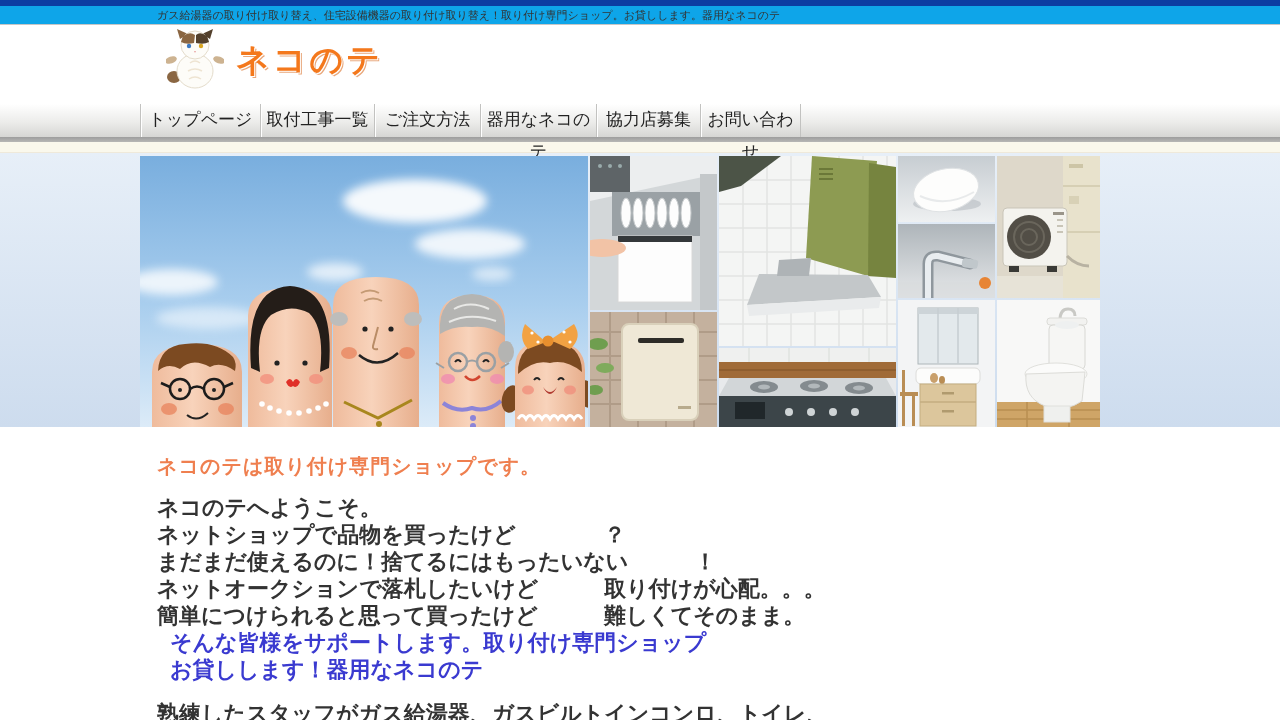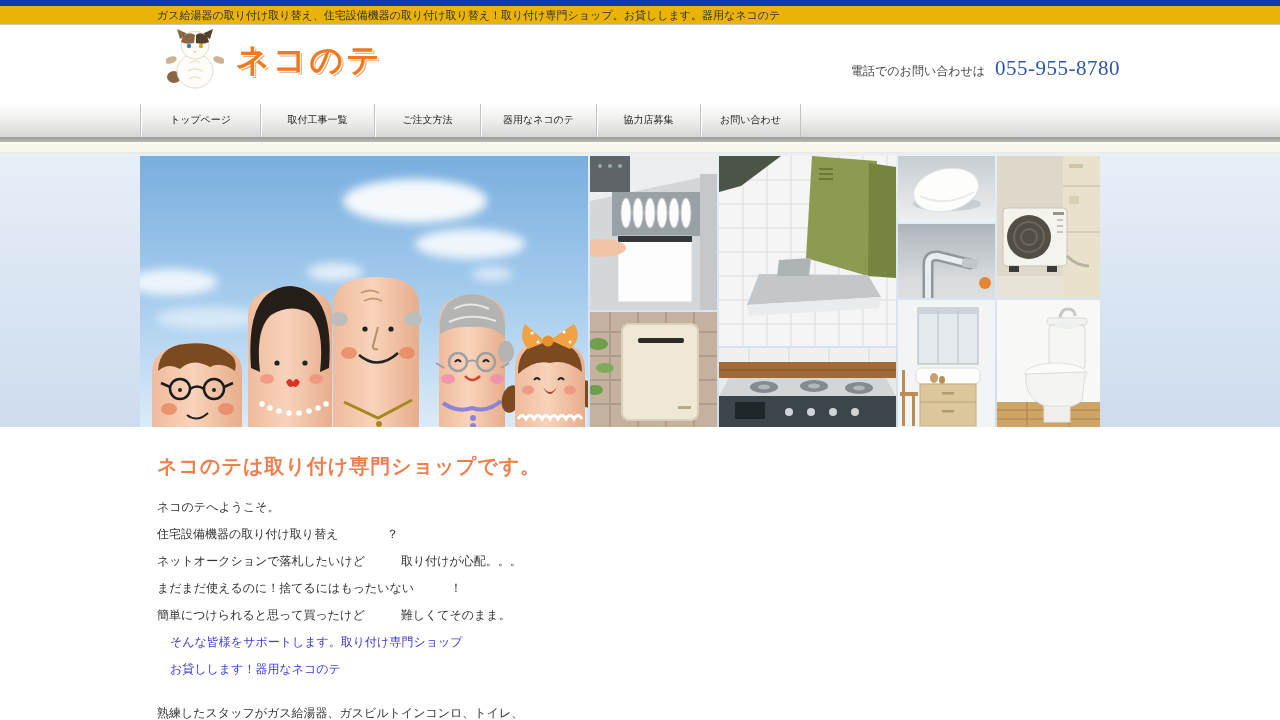--- a/index.html
+++ b/index.html
@@ -4,42 +4,42 @@
 <style>
   * { box-sizing: border-box; }
   html,body { margin:0; padding:0; }
   body {
     width:1280px; height:720px; overflow:hidden; background:#fff;
     font-family:"Liberation Serif","DejaVu Serif",serif; color:#333;
   }
   
   .topbar { height:6px; background:#0c3da2; }
   .tagline-bar {
-    height:19px; background:#eab308; border-bottom:1px solid #c6c6c6;
+    height:19px; background:#0ea5e9; border-bottom:1px solid #c6c6c6;
     font-size:11px; color:#333; line-height:19px; padding-left:157px;
     font-family:"Liberation Sans","DejaVu Sans",sans-serif;
   }
   
   .site-header { height:79px; background:#fff; position:relative; }
   .logo { position:absolute; left:166px; top:2px; display:flex; align-items:center; gap:12px; cursor:pointer; }
   .logo-text {
     font-family:"Liberation Sans","DejaVu Sans",sans-serif;
     font-size:33px; font-weight:800; letter-spacing:3px; color:#f4781c;
     text-shadow:1px 1px 0 #fff, 2px 2px 0 rgba(214,94,14,0.55);
   }
   .phone { position:absolute; right:160px; top:31px; display:flex; align-items:baseline; gap:10px; }
   .phone-label { font-size:12px; color:#444; }
   .phone-number { font-size:21px; color:#2d55a5; letter-spacing:0.5px; }
   
   .navbar {
     height:33px; display:flex; padding-left:140px;
     background:linear-gradient(#ffffff, #ececea 55%, #d6d6d4);
   }
   .nav-item {
-    height:33px; line-height:32px; text-align:center; font-size:10px; color:#222;
+    height:33px; line-height:32px; text-align:center; font-size:17px; color:#222;
     border-left:1px solid #c2c2c0; box-shadow:inset 1px 0 0 #ffffff; cursor:pointer;
   }
   .nav-item:last-child { border-right:1px solid #c2c2c0; }
   .w1{width:120px}.w2{width:114px}.w3{width:106px}.w4{width:116px}.w5{width:104px}.w6{width:101px}
   .nav-shadow { height:5px; background:linear-gradient(#9d9d9d,#b7b7b5); }
   .cream-strip { height:11px; background:#faf8ec; border-bottom:1px solid #efe9da; }
   
   .hero-section {
     height:274px; padding:3px 0 0 140px;
     background:linear-gradient(#e7eff8, #cddcee);
@@ -54,21 +54,21 @@
   .t3{left:129px;top:0;width:177px;height:190px}
   .t4{left:129px;top:192px;width:177px;height:79px}
   .t5{left:308px;top:0;width:97px;height:66px}
   .t6{left:308px;top:68px;width:97px;height:74px}
   .t7{left:308px;top:144px;width:97px;height:127px}
   .t8{left:407px;top:0;width:103px;height:142px}
   .t9{left:407px;top:144px;width:103px;height:127px}
   
   .content { background:#fff; padding:26px 0 0 157px; }
   .heading { font-size:20px; font-weight:bold; color:#ef7f4f; margin:0 0 14px 0; letter-spacing:1px; }
-  .line { font-size:12px; color:#333; line-height:27px; }
+  .line { font-size:22px; color:#333; line-height:27px;font-weight:bold; }
   .link-line { color:#3a3ad0; cursor:pointer;margin-left:13px; }
   .para2 { margin-top:17px; }
 </style>
 </head>
 <body>
 
 <div class="topbar"></div>
 
 <div class="tagline-bar">
   <span>ガス給湯器の取り付け取り替え、住宅設備機器の取り付け取り替え！取り付け専門ショップ。お貸しします。器用なネコのテ</span>
@@ -87,24 +87,20 @@
         <circle cx="29" cy="18" r="14" fill="#fdfcf8" stroke="#e4dccb" stroke-width="1"></circle>
         <path d="M17 9 Q24 4 29 8 L28 16 Q20 18 15 15 Z" fill="#8a6642"></path>
         <path d="M41 9 Q34 4 30 8 L30 16 Q38 18 43 15 Z" fill="#53402c"></path>
         <circle cx="23" cy="19" r="2.2" fill="#3a78c2"></circle>
         <circle cx="35" cy="19" r="2.2" fill="#d9a520"></circle>
         <path d="M28 24 L30 24 L29 26 Z" fill="#e8a0a0"></path>
         <path d="M24 36 Q29 32 34 36 M22 44 Q29 40 36 44 M23 52 Q29 48 35 52" stroke="#eee4d2" stroke-width="1.5" fill="none"></path>
       </svg>
     </span>
     <span class="logo-text">ネコのテ</span>
-  </div>
-  <div class="phone">
-    <span class="phone-label">電話でのお問い合わせは</span>
-    <span class="phone-number">055-955-8780</span>
   </div>
 </header>
 
 <nav class="navbar">
   <div class="nav-item w1">トップページ</div>
   <div class="nav-item w2">取付工事一覧</div>
   <div class="nav-item w3">ご注文方法</div>
   <div class="nav-item w4">器用なネコのテ</div>
   <div class="nav-item w5">協力店募集</div>
   <div class="nav-item w6">お問い合わせ</div>
@@ -385,20 +381,20 @@
           <rect x="47" y="106" width="26" height="16" fill="#eff0ee" stroke="#e0e0dc"></rect>
         </svg>
       </div>
     </div>
   </div>
 </section>
 
 <main class="content">
   <h1 class="heading">ネコのテは取り付け専門ショップです。</h1>
   <div class="line">ネコのテへようこそ。</div>
-  <div class="line">住宅設備機器の取り付け取り替え　　　　？</div>
+  <div class="line">ネットショップで品物を買ったけど　　　　？</div>
+  <div class="line">まだまだ使えるのに！捨てるにはもったいない　　　！</div>
   <div class="line">ネットオークションで落札したいけど　　　取り付けが心配。。。</div>
-  <div class="line">まだまだ使えるのに！捨てるにはもったいない　　　！</div>
   <div class="line">簡単につけられると思って買ったけど　　　難しくてそのまま。</div>
   <div class="line link-line">そんな皆様をサポートします。取り付け専門ショップ</div>
   <div class="line link-line">お貸しします！器用なネコのテ</div>
   <div class="line para2">熟練したスタッフがガス給湯器、ガスビルトインコンロ、トイレ、</div>
 </main>
 
 </body></html>

